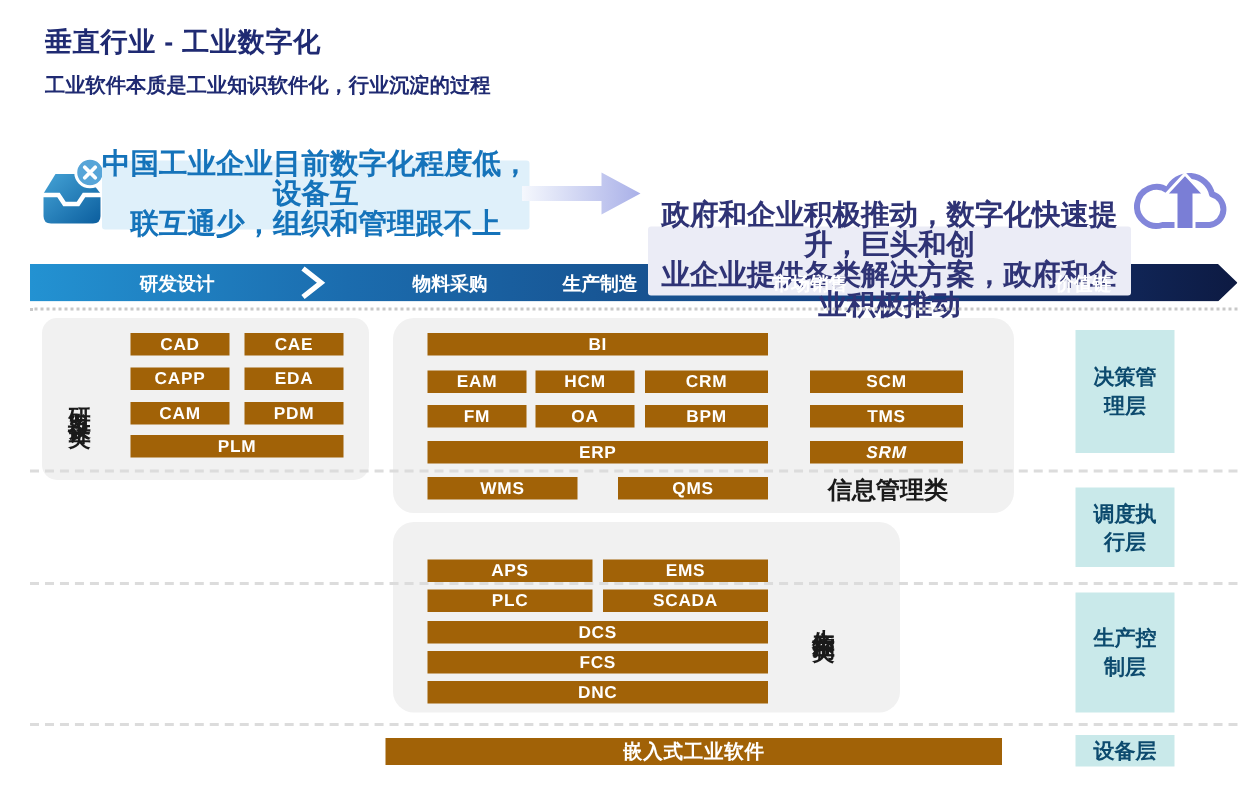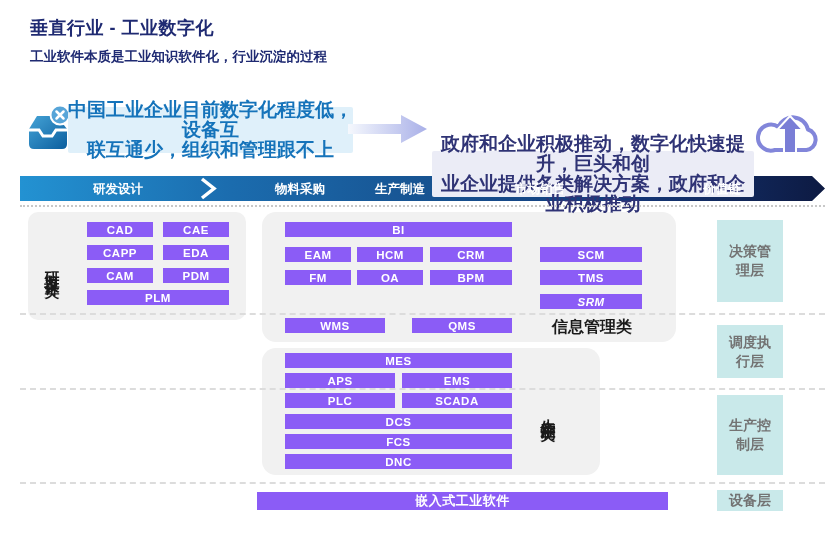--- a/index.html
+++ b/index.html
@@ -16,26 +16,26 @@
   .callout.problem{background:#dff0fa;color:#1573ba;}
   .callout.solution{background:#ebecf6;color:#2f3375;}
   .pbar-main{background:linear-gradient(90deg,#2392d2 0%,#1b6cae 35%,#17518f 70%,#143a7c 100%);
     clip-path:polygon(0 0,calc(100% - 13px) 0,100% 50%,calc(100% - 13px) 100%,0 100%);z-index:1;}
   .pbar-end{background:linear-gradient(90deg,#163a7d 0%,#0d1a42 100%);
     clip-path:polygon(0 0,calc(100% - 13px) 0,100% 50%,calc(100% - 13px) 100%,0 100%,13px 50%);z-index:1;}
   .stage{color:#ffffff;font-size:12.5px;font-weight:bold;text-align:center;width:96px;z-index:4;}
   .hline-dot{border-top:2px dotted #c8c8c8;height:0;z-index:2;}
   .hline-dash{border-top:2px dashed #dcdcdc;height:0;z-index:2;}
   .gbox{background:#f1f1f1;z-index:1;}
-  .sbar{background:#8b5cf6;color:#ffffff;font-weight:bold;font-size:11.5px;
+  .sbar{background:#a16207;color:#ffffff;font-weight:bold;font-size:11.5px;
     display:flex;align-items:center;justify-content:center;letter-spacing:.5px;z-index:3;}
   .vlabel{writing-mode:vertical-rl;text-orientation:upright;font-weight:bold;color:#1a1a1a;
     font-size:15px;letter-spacing:3px;z-index:3;text-align:center;}
   .glabel{font-weight:bold;color:#1a1a1a;font-size:16px;z-index:3;}
-  .layer{background:#c9e9ea;color:#737373;font-weight:bold;font-size:14px;line-height:19px;
+  .layer{background:#c9e9ea;color:#0c4a6e;font-weight:bold;font-size:14px;line-height:19px;
     display:flex;align-items:center;justify-content:center;text-align:center;z-index:3;padding:0 6px;box-sizing:border-box;}
 </style>
 </head>
 <body>
 
 <div class="canvas">
 
   <div class="abs title" style="left:30px;top:16px;">垂直行业 - 工业数字化</div>
   <div class="abs subtitle" style="left:30px;top:48px;">工业软件本质是工业知识软件化，行业沉淀的过程</div>
 
@@ -114,27 +114,27 @@
   <div class="abs gbox" style="left:262px;top:212px;width:414px;height:130px;border-radius:14px;"></div>
   <div class="abs sbar" style="left:285px;top:222px;width:227px;height:15px;">BI</div>
   <div class="abs sbar" style="left:285px;top:247px;width:66px;height:15px;">EAM</div>
   <div class="abs sbar" style="left:357px;top:247px;width:66px;height:15px;">HCM</div>
   <div class="abs sbar" style="left:430px;top:247px;width:82px;height:15px;">CRM</div>
   <div class="abs sbar" style="left:540px;top:247px;width:102px;height:15px;">SCM</div>
   <div class="abs sbar" style="left:285px;top:270px;width:66px;height:15px;">FM</div>
   <div class="abs sbar" style="left:357px;top:270px;width:66px;height:15px;">OA</div>
   <div class="abs sbar" style="left:430px;top:270px;width:82px;height:15px;">BPM</div>
   <div class="abs sbar" style="left:540px;top:270px;width:102px;height:15px;">TMS</div>
+  <div class="abs sbar" style="left:285px;top:294px;width:227px;height:15px;">ERP</div>
   <div class="abs sbar" style="left:540px;top:294px;width:102px;height:15px;font-style:italic;">SRM</div>
   <div class="abs sbar" style="left:285px;top:318px;width:100px;height:15px;">WMS</div>
   <div class="abs sbar" style="left:412px;top:318px;width:100px;height:15px;">QMS</div>
   <div class="abs glabel" style="left:552px;top:317px;">信息管理类</div>
 
   <div class="abs gbox" style="left:262px;top:348px;width:338px;height:127px;border-radius:14px;"></div>
-  <div class="abs sbar" style="left:285px;top:353px;width:227px;height:15px;">MES</div>
   <div class="abs sbar" style="left:285px;top:373px;width:110px;height:15px;">APS</div>
   <div class="abs sbar" style="left:402px;top:373px;width:110px;height:15px;">EMS</div>
   <div class="abs sbar" style="left:285px;top:393px;width:110px;height:15px;">PLC</div>
   <div class="abs sbar" style="left:402px;top:393px;width:110px;height:15px;">SCADA</div>
   <div class="abs sbar" style="left:285px;top:414px;width:227px;height:15px;">DCS</div>
   <div class="abs sbar" style="left:285px;top:434px;width:227px;height:15px;">FCS</div>
   <div class="abs sbar" style="left:285px;top:454px;width:227px;height:15px;">DNC</div>
   <div class="abs vlabel" style="left:538px;top:365px;height:94px;letter-spacing:2px;">生产控制类</div>
 
   <div class="abs sbar" style="left:257px;top:492px;width:411px;height:18px;font-size:13px;">嵌入式工业软件</div>

